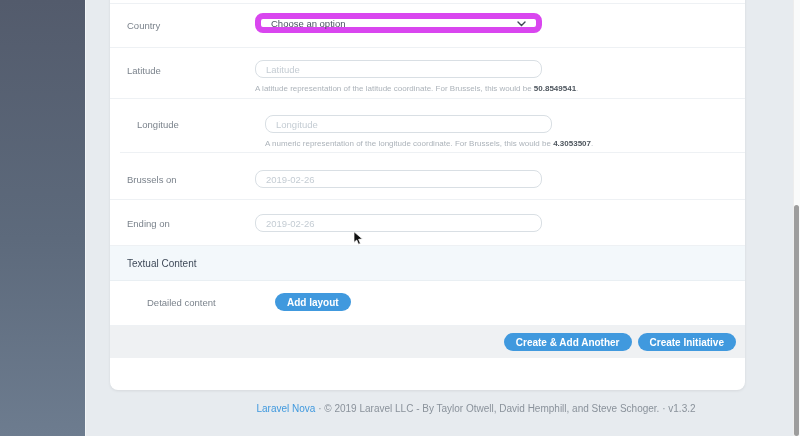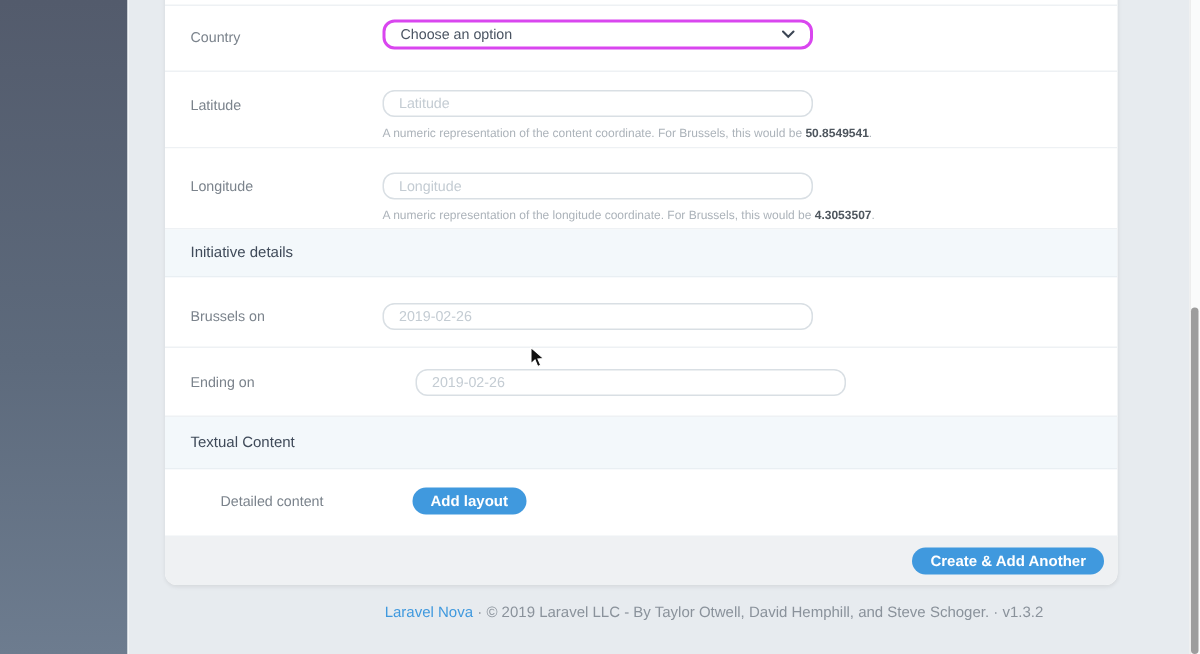--- a/index.html
+++ b/index.html
@@ -38,38 +38,38 @@
   }
   .row-label {
     width:128px; flex-shrink:0; font-size:9.5px; color:#7b838c;
   }
   .row-field { flex:1; }
   .r-partial { height:18px; }
   .r-country { height:44px; }
   .r-country .row-label { padding-top:16px; }
   .r-latitude { height:51px; }
   .r-latitude .row-label { padding-top:17px; }
-  .r-longitude { height:54px; }
+  .r-longitude { height:54px;margin-left:10px; }
   .r-longitude .row-label { padding-top:20px; }
   .r-starting { height:47px; }
   .r-starting .row-label { padding-top:21px; }
-  .r-ending { height:46px;gap:22px; }
+  .r-ending { height:46px; }
   .r-ending .row-label { padding-top:18px; }
   .r-detailed { height:45px; }
   .r-detailed .row-label { padding-top:16px;margin-left:20px; }
   .heading {
     display:flex; align-items:center; padding:0 17px;
     background:#f3f8fb; border-bottom:1px solid #e9eff3;
     font-size:10px; color:#3f4a59;
   }
   .h-initiative { height:32px; }
   .h-textual { height:35px; }
   .select {
     width:287px; height:20px; margin-top:9px;
-    border:2px solid #d946ef; border-radius:8px; background:#fff;
+    border:6px solid #d946ef; border-radius:8px; background:#fff;
     display:flex; align-items:center; justify-content:space-between;
     padding:0 10px; font-size:9.5px; color:#4a5462; cursor:pointer;
   }
   .text-input {
     width:287px; height:18px;
     border:1px solid #d9dfe4; border-radius:8px; background:#fff;
     padding:0 10px; font-size:9.5px; color:#4a5462;
     font-family:inherit; outline:none; display:block;
   }
   .text-input::placeholder { color:#c4ccd3; opacity:1; }
@@ -121,35 +121,32 @@
               </svg>
           </span>
         </div>
       </div>
     </div>
 
     <div class="row r-latitude">
       <div class="row-label">Latitude</div>
       <div class="row-field">
         <input class="text-input mt-lat" type="text" placeholder="Latitude" style="">
-        <div class="help"><span>A numeric representation of the content coordinate. For Brussels, this would be</span> <b>50.8549541</b><span>.</span></div>
+        <div class="help"><span>A latitude representation of the latitude coordinate. For Brussels, this would be</span> <b>50.8549541</b><span>.</span></div>
       </div>
     </div>
 
     <div class="row r-longitude">
       <div class="row-label">Longitude</div>
       <div class="row-field">
         <input class="text-input mt-lon" type="text" placeholder="Longitude" style="">
         <div class="help"><span>A numeric representation of the longitude coordinate. For Brussels, this would be</span> <b>4.3053507</b><span>.</span></div>
       </div>
     </div>
 
-    <div class="heading h-initiative">
-      <span>Initiative details</span>
-    </div>
 
     <div class="row r-starting">
       <div class="row-label">Brussels on</div>
       <div class="row-field">
         <input class="text-input mt-start" type="text" placeholder="2019-02-26" style="">
       </div>
     </div>
 
     <div class="row r-ending">
       <div class="row-label">Ending on</div>
@@ -164,20 +161,21 @@
 
     <div class="row r-detailed">
       <div class="row-label">Detailed content</div>
       <div class="row-field">
         <button class="btn btn-add">Add layout</button>
       </div>
     </div>
 
     <div class="card-footer">
       <button class="btn">Create &amp; Add Another</button>
+      <button class="btn">Create Initiative</button>
     </div>
 
   </div>
 
   <div class="page-footer">
     <a href="#">Laravel Nova</a>
     <span>·</span>
     <span>© 2019 Laravel LLC - By Taylor Otwell, David Hemphill, and Steve Schoger.</span>
     <span>·</span>
     <span>v1.3.2</span>

